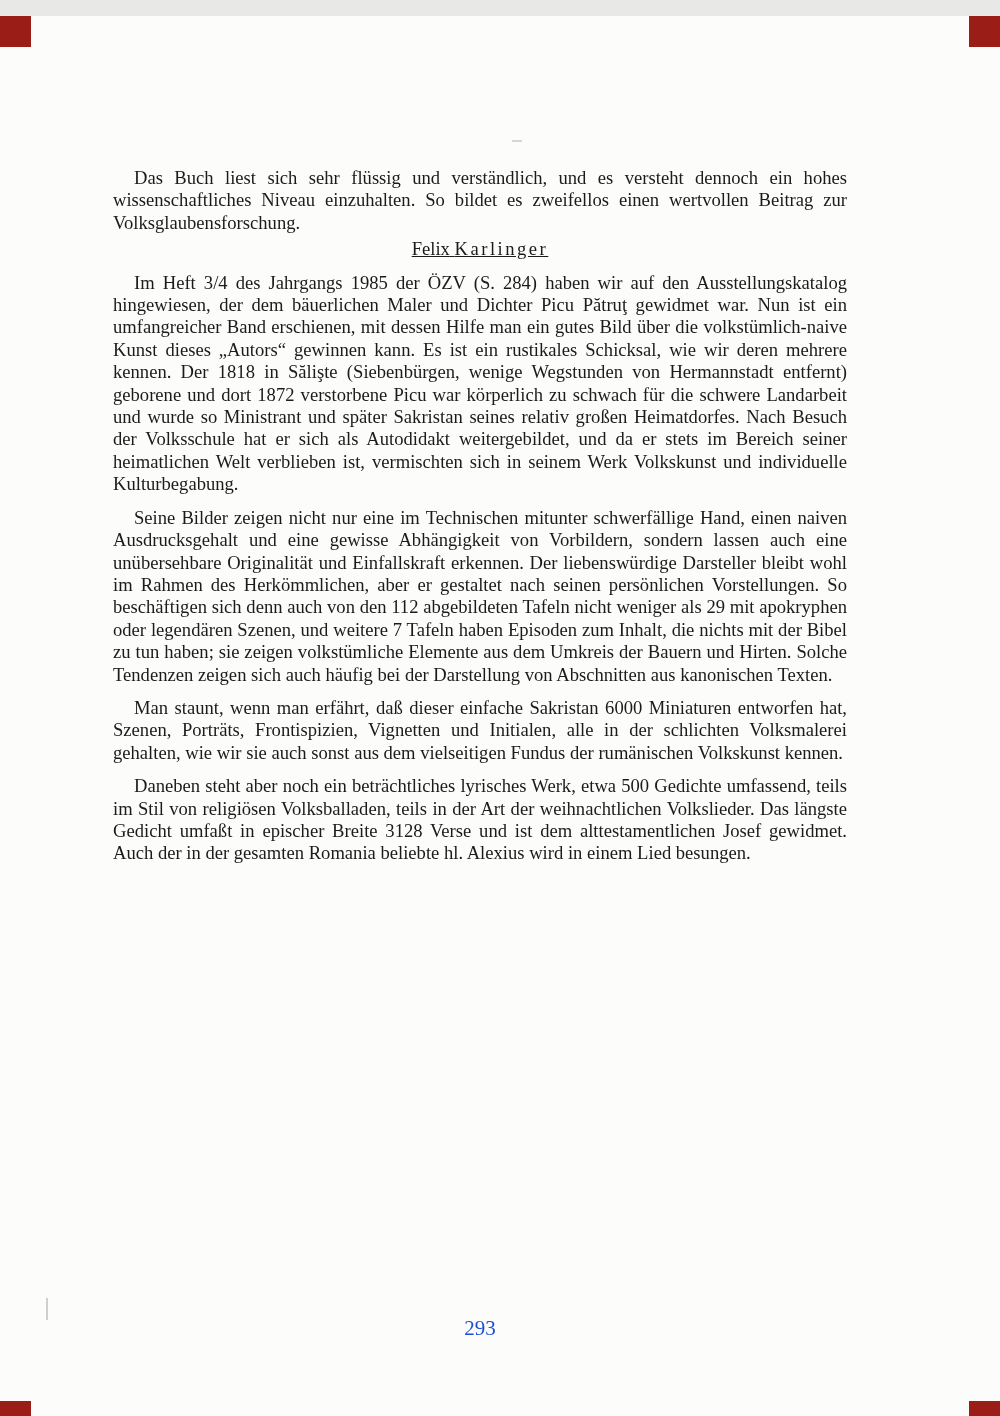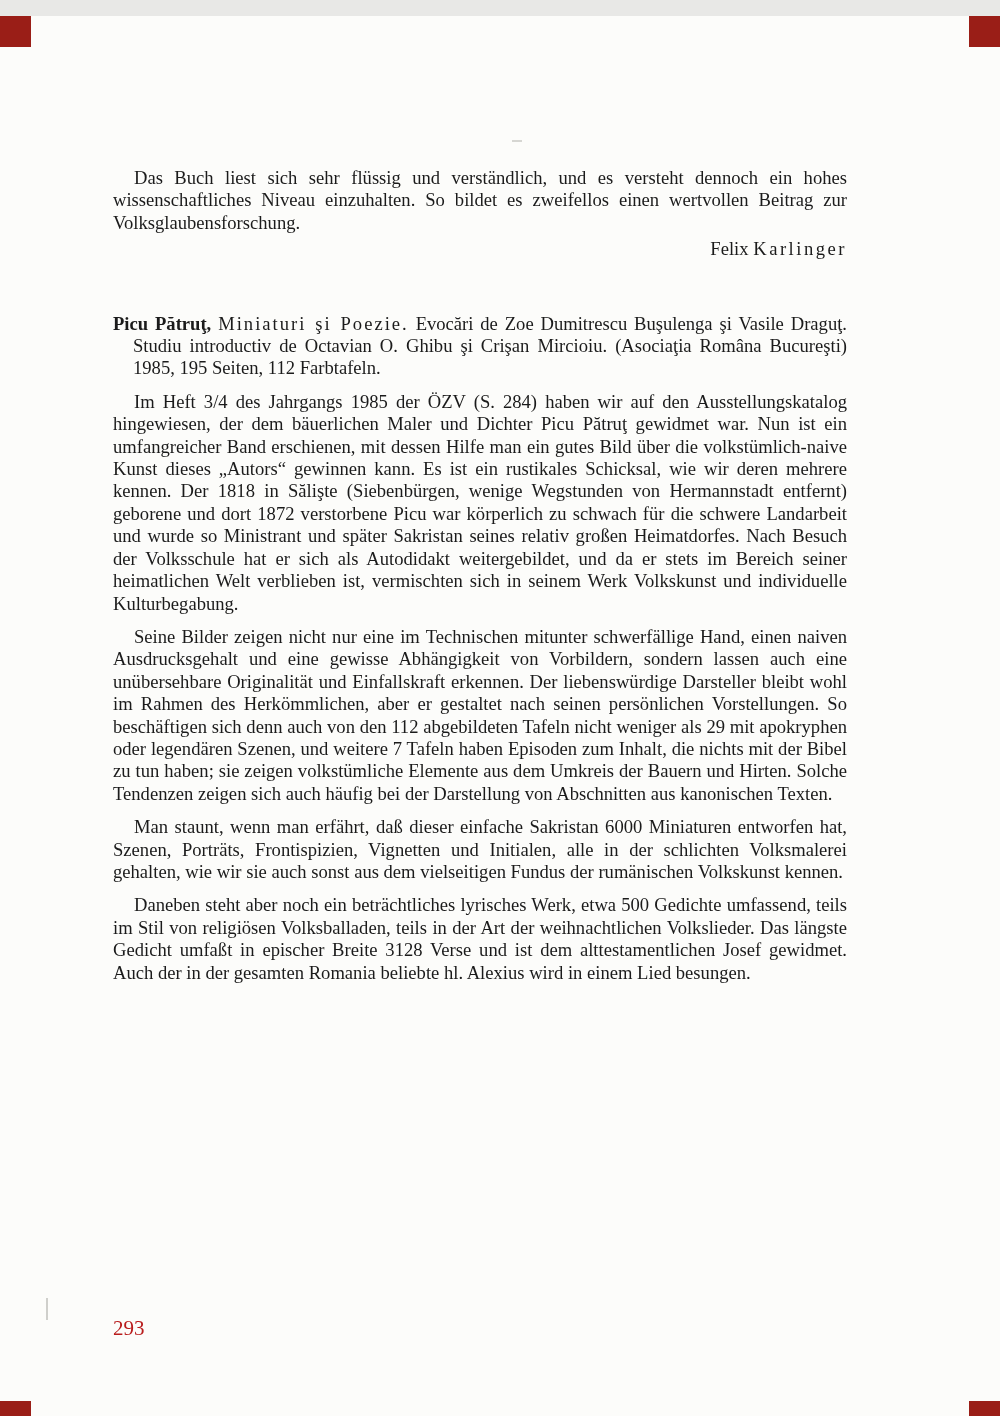--- a/index.html
+++ b/index.html
@@ -27,21 +27,22 @@
     font-size: 18.6px;
     line-height: 22.4px;
     text-align: justify;
   }
   p { margin: 0; }
   .closing-para {
     text-indent: 21px;
   }
   .signature {
     margin-top: 4px;
-    text-align: right;
+    text-align: center;
+    text-decoration: underline;
   }
   .sperr {
     letter-spacing: 2.5px;
   }
   .sperr-title {
     letter-spacing: 2px;
   }
   .bib-entry {
     margin-top: 52px;
     padding-left: 20px;
@@ -52,23 +53,23 @@
   }
   .para {
     margin-top: 11px;
     text-indent: 21px;
   }
   .page-number {
     position: absolute;
     top: 1300px;
     left: 113px;
     width: 734px;
-    text-align: left;
+    text-align: center;
     font-size: 21px;
-    color: #b91c1c;
+    color: #1d4ed8;
   }
   .corner-mark {
     position: absolute;
     width: 31px;
     height: 31px;
     background: #9a1e17;
   }
   .corner-mark.tl { left: 0; top: 0; }
   .corner-mark.tr { right: 0; top: 0; }
   .corner-mark.bl { left: 0; bottom: 0; }
@@ -104,21 +105,20 @@
 
   <div class="content">
 
     <p class="closing-para">Das Buch liest sich sehr flüssig und verständlich, und es versteht dennoch ein hohes wissenschaftliches Niveau einzuhalten. So bildet es zweifellos einen wertvollen Beitrag zur Volksglaubensforschung.</p>
 
     <div class="signature">
       <span>Felix</span>
       <span class="sperr">Karlinger</span>
     </div>
 
-    <p class="bib-entry"><span class="bib-author">Picu Pătruţ,</span> <span class="sperr-title">Miniaturi şi Poezie.</span> <span>Evocări de Zoe Dumitrescu Buşulenga şi Vasile Draguţ. Studiu introductiv de Octavian O. Ghibu şi Crişan Mircioiu. (Asociaţia Româna Bucureşti) 1985, 195 Seiten, 112 Farbtafeln.</span></p>
 
     <p class="para">Im Heft 3/4 des Jahrgangs 1985 der ÖZV (S. 284) haben wir auf den Ausstellungskatalog hingewiesen, der dem bäuerlichen Maler und Dichter Picu Pătruţ gewidmet war. Nun ist ein umfangreicher Band erschienen, mit dessen Hilfe man ein gutes Bild über die volkstümlich-naive Kunst dieses „Autors“ gewinnen kann. Es ist ein rustikales Schicksal, wie wir deren mehrere kennen. Der 1818 in Sălişte (Siebenbürgen, wenige Wegstunden von Hermannstadt entfernt) geborene und dort 1872 verstorbene Picu war körperlich zu schwach für die schwere Landarbeit und wurde so Ministrant und später Sakristan seines relativ großen Heimatdorfes. Nach Besuch der Volksschule hat er sich als Autodidakt weitergebildet, und da er stets im Bereich seiner heimatlichen Welt verblieben ist, vermischten sich in seinem Werk Volkskunst und individuelle Kulturbegabung.</p>
     <p class="para">Seine Bilder zeigen nicht nur eine im Technischen mitunter schwerfällige Hand, einen naiven Ausdrucksgehalt und eine gewisse Abhängigkeit von Vorbildern, sondern lassen auch eine unübersehbare Originalität und Einfallskraft erkennen. Der liebenswürdige Darsteller bleibt wohl im Rahmen des Herkömmlichen, aber er gestaltet nach seinen persönlichen Vorstellungen. So beschäftigen sich denn auch von den 112 abgebildeten Tafeln nicht weniger als 29 mit apokryphen oder legendären Szenen, und weitere 7 Tafeln haben Episoden zum Inhalt, die nichts mit der Bibel zu tun haben; sie zeigen volkstümliche Elemente aus dem Umkreis der Bauern und Hirten. Solche Tendenzen zeigen sich auch häufig bei der Darstellung von Abschnitten aus kanonischen Texten.</p>
     <p class="para">Man staunt, wenn man erfährt, daß dieser einfache Sakristan 6000 Miniaturen entworfen hat, Szenen, Porträts, Frontispizien, Vignetten und Initialen, alle in der schlichten Volksmalerei gehalten, wie wir sie auch sonst aus dem vielseitigen Fundus der rumänischen Volkskunst kennen.</p>
     <p class="para">Daneben steht aber noch ein beträchtliches lyrisches Werk, etwa 500 Gedichte umfassend, teils im Stil von religiösen Volksballaden, teils in der Art der weihnachtlichen Volkslieder. Das längste Gedicht umfaßt in epischer Breite 3128 Verse und ist dem alttestamentlichen Josef gewidmet. Auch der in der gesamten Romania beliebte hl. Alexius wird in einem Lied besungen.</p>
 
   </div>
 
   <div class="page-number">293</div>
 

